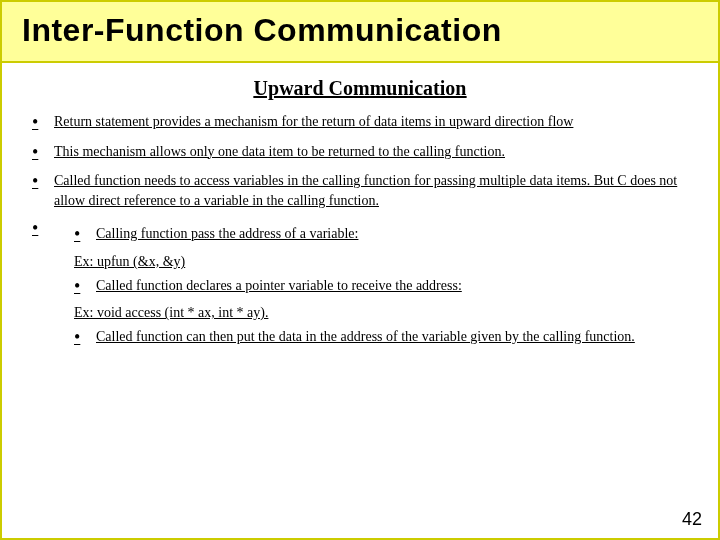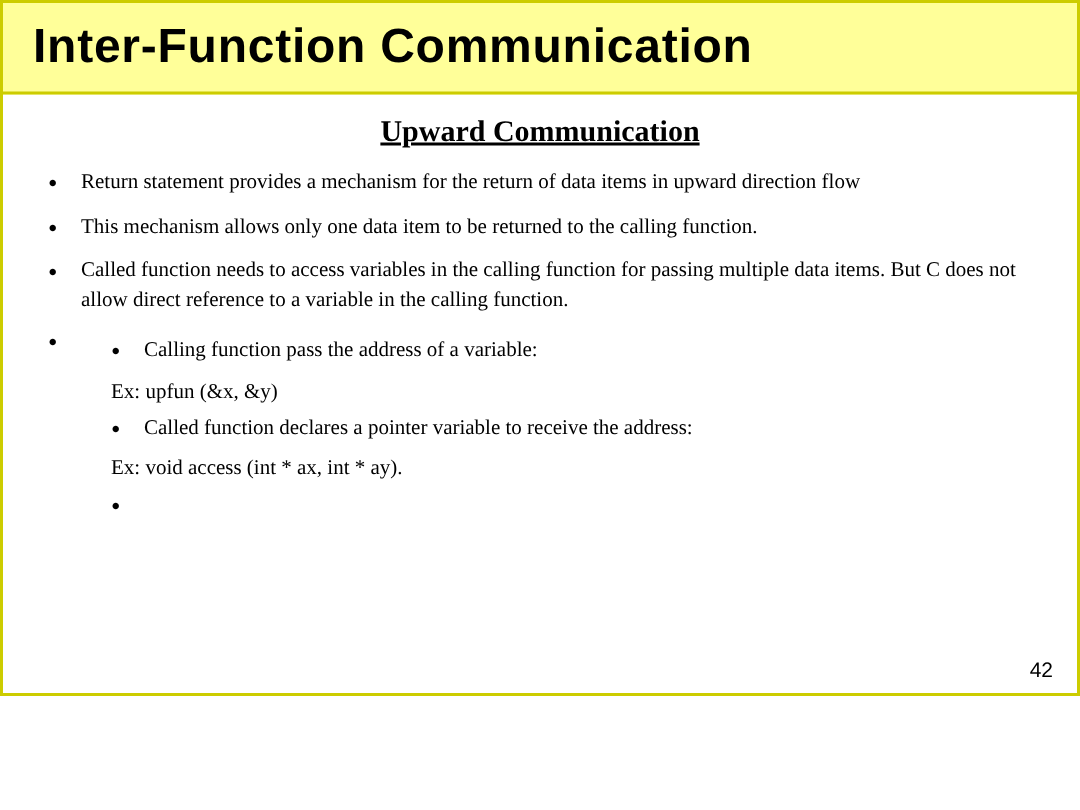--- a/index.html
+++ b/index.html
@@ -11,21 +11,21 @@
     body {
       width: 720px;
       height: 540px;
       background: #ffffff;
       font-family: 'Times New Roman', Times, serif;
       overflow: hidden;
     }
 
     .slide {
       width: 720px;
-      height: 464px;
+      height: 540px;
       background: #ffffff;
       border: 2px solid #cccc00;
       position: relative;
       padding: 0;
     }
 
     .header {
       background: #ffff99;
       border-bottom: 2px solid #cccc00;
       padding: 10px 20px 12px 20px;
@@ -34,20 +34,21 @@
     .header h1 {
       font-size: 32px;
       font-weight: bold;
       color: #000000;
       font-family: Arial, Helvetica, sans-serif;
       letter-spacing: 0.5px;
     }
 
     .content {
       padding: 8px 30px 10px 30px;
+      text-decoration: underline;
     }
 
     .subtitle {
       text-align: center;
       font-size: 20px;
       font-weight: bold;
       text-decoration: underline;
       color: #000000;
       margin-bottom: 12px;
       margin-top: 6px;
@@ -110,21 +111,21 @@
       color: #000000;
       margin-top: 2px;
       margin-bottom: 4px;
       line-height: 1.4;
     }
 
     .page-number {
       position: absolute;
       bottom: 8px;
       right: 16px;
-      font-size: 14px;
+      font-size: 18px;
       color: #000000;
       font-family: Arial, Helvetica, sans-serif;
     }
   </style>
 </head>
 <body>
 
 <div class="slide">
   <div class="header">
     <h1>Inter-Function Communication</h1>
@@ -159,20 +160,21 @@
             <div class="example-text">Ex: upfun (&amp;x, &amp;y)</div>
             <li>
               <span class="bullet-dot">•</span>
               <span class="bullet-text">
                 <span>Called function declares a pointer variable to receive the address:</span>
               </span>
             </li>
             <div class="example-text">Ex:  void access (int * ax, int * ay).</div>
             <li>
               <span class="bullet-dot">•</span>
+              <span class="bullet-text">Called function can then put the data in the address of the variable given by the calling function.</span>
             </li>
           </ul>
         </span>
       </li>
     </ul>
   </div>
 
   <div class="page-number">42</div>
 </div>
 

